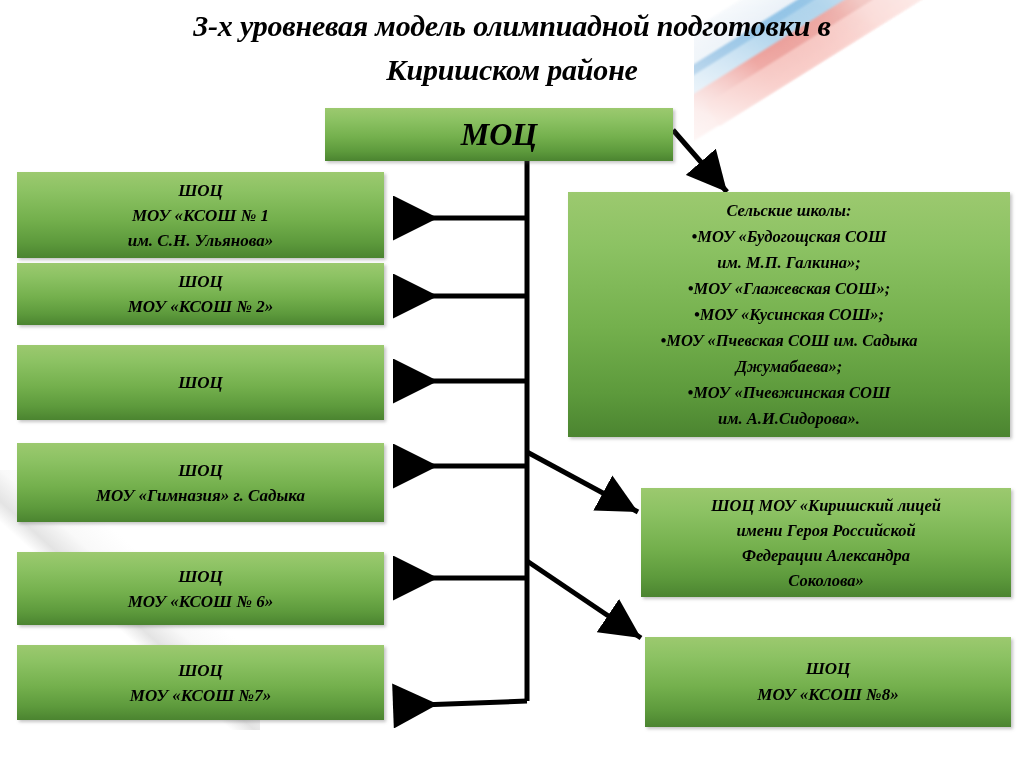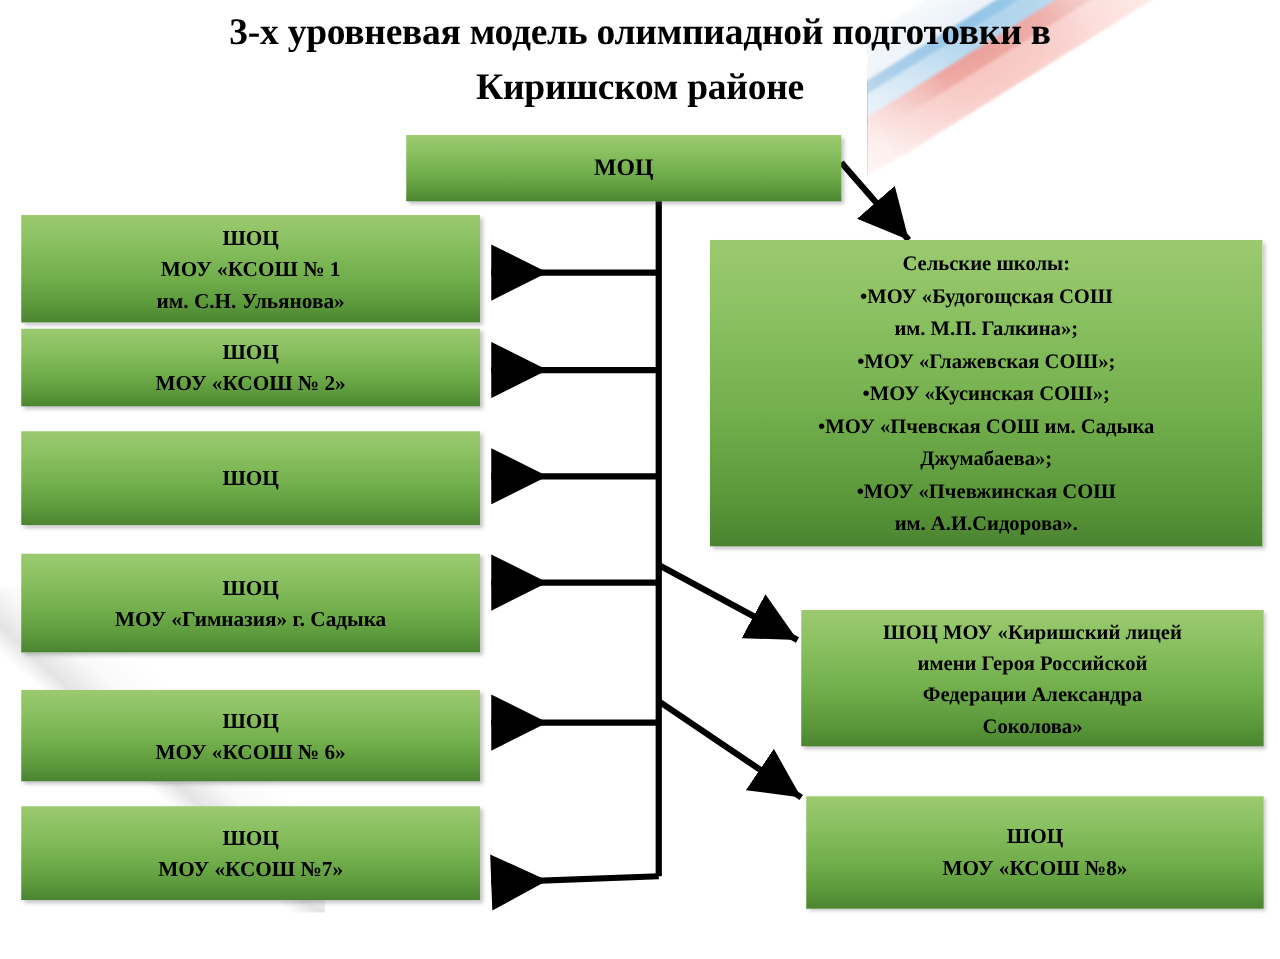--- a/index.html
+++ b/index.html
@@ -7,20 +7,21 @@
     padding: 0;
     background: #ffffff;
   }
   #slide {
     position: relative;
     width: 1024px;
     height: 767px;
     background: #ffffff;
     overflow: hidden;
     font-family: "Liberation Serif", "DejaVu Serif", serif;
+    font-style: italic;
   }
 
   
   .deco-wrap {
     position: absolute;
     top: 0; right: 0;
     width: 330px; height: 200px;
     overflow: hidden;
     pointer-events: none;
   }
@@ -78,21 +79,21 @@
     display: flex;
     flex-direction: column;
     align-items: center;
     justify-content: center;
     text-align: center;
     box-sizing: border-box;
   }
   .box .ln { display: block; white-space: nowrap; }
 
   #box-moc { left: 325px; top: 108px; width: 348px; height: 53px;
-             font-size: 19px; }
+             font-size: 32px; }
 
   .lbox { left: 17px; width: 367px; font-size: 17px; line-height: 25px; }
   #box-shoc1 { top: 172px;  height: 86px; }
   #box-shoc2 { top: 263px;  height: 62px; }
   #box-shoc3 { top: 345px;  height: 75px; }
   #box-gymn  { top: 443px;  height: 79px; }
   #box-shoc6 { top: 552px;  height: 73px; }
   #box-shoc7 { top: 645px;  height: 75px; }
 
   #box-rural { left: 568px; top: 192px; width: 442px; height: 245px;

